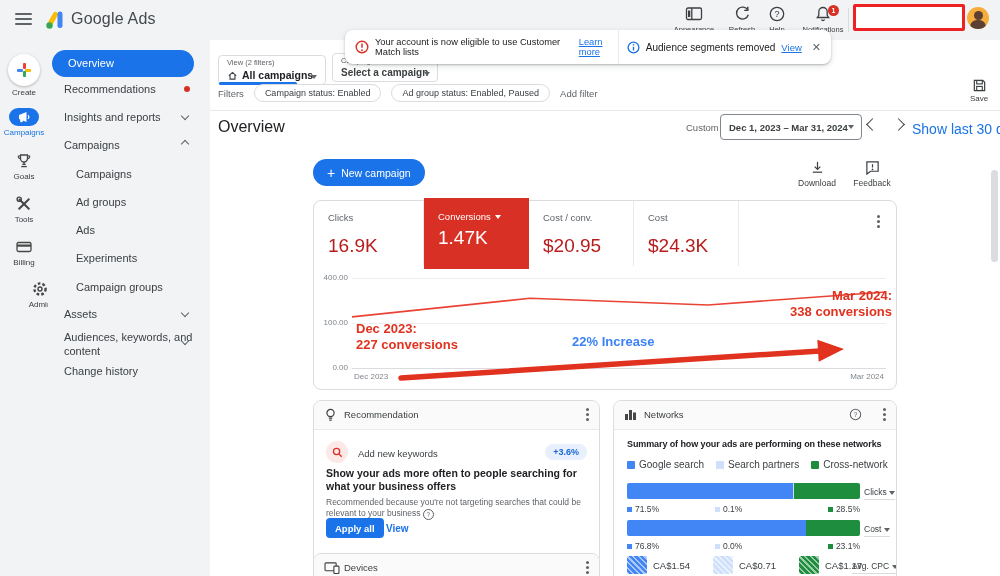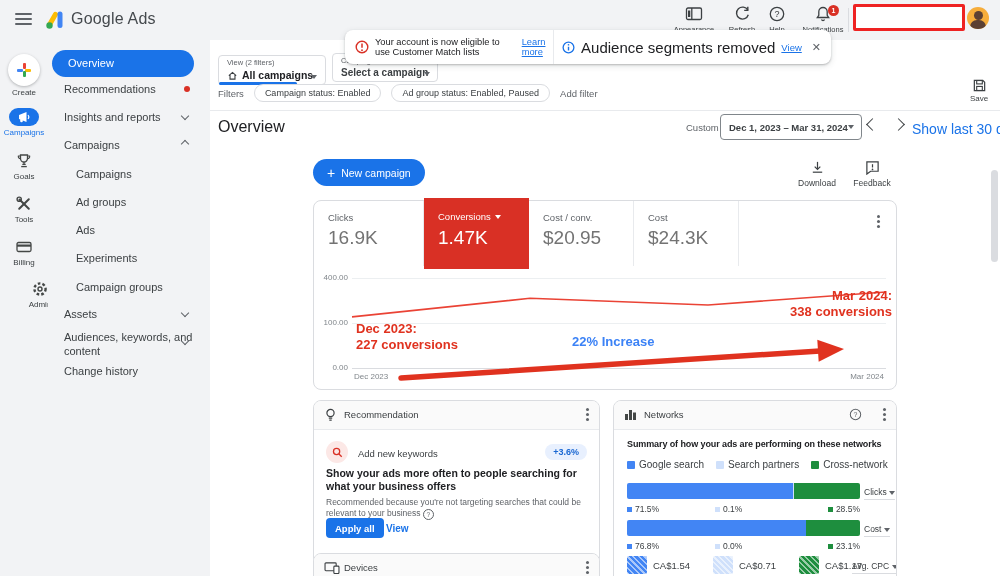--- a/index.html
+++ b/index.html
@@ -70,21 +70,21 @@
   .showlast{left:702px;top:81px;font-size:14px;font-weight:normal;color:#1a73e8;cursor:pointer;white-space:nowrap;}
   .newcamp{left:103px;top:119px;height:27px;border-radius:14px;background:#1a73e8;color:#fff;font-size:10.5px;display:flex;align-items:center;gap:6px;padding:0 14px;cursor:pointer;border:none;}
   .newcamp .pl{font-size:14px;line-height:14px;}
   .dlfb{top:120px;width:50px;text-align:center;cursor:pointer;}
   .dlfb .ic{display:flex;justify-content:center;height:15px;}
   .dlfb .lb{font-size:8.5px;color:#3c4043;margin-top:3px;}
   
   .bigcard{left:103px;top:160px;width:584px;height:190px;border:1px solid #dadce0;border-radius:8px;background:#fff;box-sizing:border-box;}
   .mcell{position:absolute;top:0;height:65px;box-sizing:border-box;border-right:1px solid #e8eaed;padding:11px 0 0 14px;cursor:pointer;}
   .mcell .lb{font-size:9.5px;color:#5f6368;}
-  .mcell .vl{font-size:19px;color:#737373;margin-top:4px;}
+  .mcell .vl{font-size:19px;color:#b91c1c;margin-top:12px;}
   .mcell-red{position:absolute;left:110px;top:-3px;width:105px;height:71px;background:#d93025;color:#fff;padding:13px 0 0 14px;box-sizing:border-box;cursor:pointer;z-index:5;}
   .mcell-red .lb{font-size:9.5px;display:flex;align-items:center;gap:4px;}
   .mcell-red .vl{font-size:19px;margin-top:5px;}
   .kebab{width:3px;height:3px;border-radius:50%;background:#5f6368;box-shadow:0 5px 0 #5f6368,0 10px 0 #5f6368;cursor:pointer;}
   .gridline{position:absolute;height:1px;background:#eceff1;}
   .gridline.zero{background:#dadce0;}
   .ytick{position:absolute;width:32px;text-align:right;font-size:8px;color:#80868b;}
   .xtick{position:absolute;font-size:8px;color:#80868b;top:171px;}
   .ann{position:absolute;font-size:13px;font-weight:bold;line-height:16px;z-index:6;}
   
@@ -115,21 +115,21 @@
   .pct-item{position:absolute;display:flex;align-items:center;gap:3px;white-space:nowrap;}
   .pct-sq{width:5px;height:5px;display:inline-block;}
   .cpc-row{position:absolute;left:13px;top:155px;width:233px;height:20px;}
   .cpc-box{position:absolute;width:20px;height:18px;border-radius:2px;background-image:repeating-linear-gradient(45deg,rgba(255,255,255,.55) 0 1.5px,transparent 1.5px 4px);}
   .cpc-val{position:absolute;top:4px;font-size:9.5px;color:#3c4043;}
   
   .toast{position:absolute;left:345px;top:30px;width:486px;height:34px;background:#fff;border-radius:8px;box-shadow:0 1px 2px rgba(60,64,67,.3),0 2px 6px rgba(60,64,67,.15);display:flex;align-items:center;padding:0 10px;box-sizing:border-box;z-index:60;}
   .toast .msg{font-size:9.3px;color:#202124;line-height:10.5px;width:228px;margin-left:6px;}
   .toast .learn{font-size:9.3px;color:#1a73e8;text-decoration:underline;line-height:10.5px;width:36px;margin-left:6px;cursor:pointer;}
   .toast .tsep{width:1px;height:34px;background:#e8eaed;margin:0 8px;}
-  .toast .msg2{font-size:15px;color:#202124;margin-left:6px;white-space:nowrap;}
+  .toast .msg2{font-size:10px;color:#202124;margin-left:6px;white-space:nowrap;}
   .toast .view2{font-size:9.5px;color:#1a73e8;text-decoration:underline;margin-left:6px;cursor:pointer;}
   .toast .close{margin-left:10px;font-size:11px;color:#5f6368;cursor:pointer;}
   .scrollthumb{position:absolute;left:991px;top:170px;width:7px;height:92px;background:#dadce0;border-radius:4px;z-index:30;cursor:grab;}
 </style>
 </head>
 <body>
 
 <div class="stage">
 
   <div class="header">

